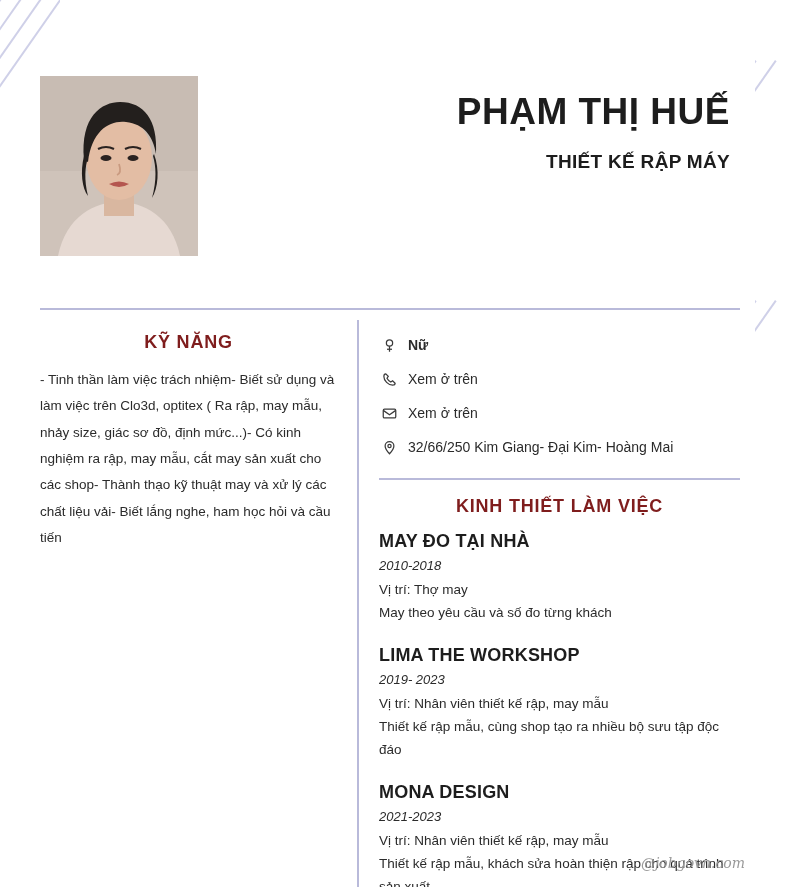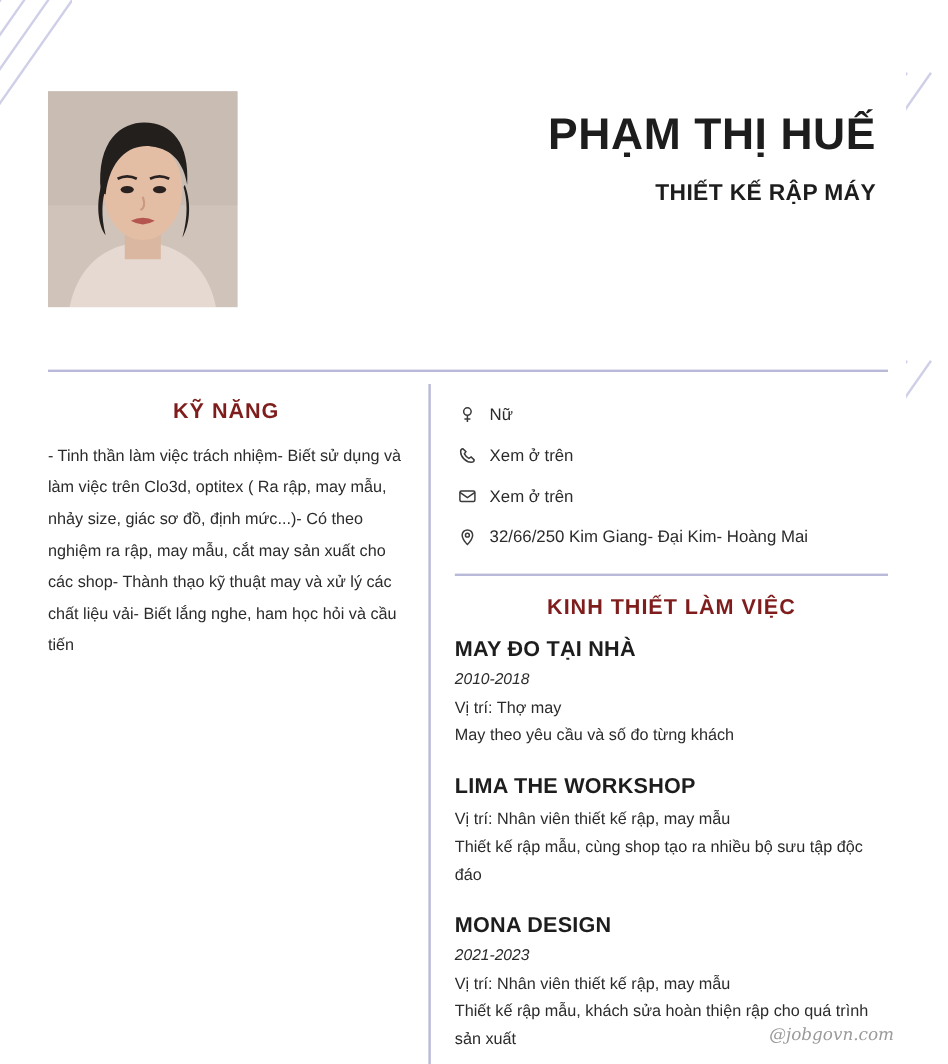--- a/index.html
+++ b/index.html
@@ -151,21 +151,21 @@
     flex-wrap: wrap;
     row-gap: 0;
   }
   .contact-item {
     display: flex;
     align-items: center;
     font-size: 14px;
     color: #2b2b2b;
     height: 34px;
   }
-  .contact-item.half { width: 50%; }
+  .contact-item.half { width: 50%; font-weight: bold; }
   .contact-item.full { width: 100%; }
   .contact-item .ico {
     width: 20px;
     flex: 0 0 20px;
     margin-right: 9px;
     display: flex;
     align-items: center;
     justify-content: center;
     color: #3b3b3b;
   }
@@ -267,21 +267,21 @@
       <div class="job-title">THIẾT KẾ RẬP MÁY</div>
     </div>
   </div>
 
   <div class="top-rule"></div>
 
   <div class="body">
 
     <div class="left-col">
       <div class="section-title">KỸ NĂNG</div>
-      <div class="skills-text">- Tinh thần làm việc trách nhiệm- Biết sử dụng và làm việc trên Clo3d, optitex ( Ra rập, may mẫu, nhảy size, giác sơ đồ, định mức...)- Có theo nghiệm ra rập, may mẫu, cắt may sản xuất cho các shop- Thành thạo kỹ thuật may và xử lý các chất liệu vải- Biết lắng nghe, ham học hỏi và cầu tiến</div>
+      <div class="skills-text">- Tinh thần làm việc trách nhiệm- Biết sử dụng và làm việc trên Clo3d, optitex ( Ra rập, may mẫu, nhảy size, giác sơ đồ, định mức...)- Có kinh nghiệm ra rập, may mẫu, cắt may sản xuất cho các shop- Thành thạo kỹ thuật may và xử lý các chất liệu vải- Biết lắng nghe, ham học hỏi và cầu tiến</div>
     </div>
 
     <div class="divider"></div>
 
     <div class="right-col">
 
       <div class="contact-grid">
 
         <div class="contact-item half">
           <span class="ico">
@@ -332,20 +332,21 @@
 
       <div class="exp-block">
         <div class="exp-company">MAY ĐO TẠI NHÀ</div>
         <div class="exp-period">2010-2018</div>
         <div class="exp-role">Vị trí: Thợ may</div>
         <div class="exp-desc">May theo yêu cầu và số đo từng khách</div>
       </div>
 
       <div class="exp-block">
         <div class="exp-company">LIMA THE WORKSHOP</div>
+        <div class="exp-period">2019- 2023</div>
         <div class="exp-role">Vị trí: Nhân viên thiết kế rập, may mẫu</div>
         <div class="exp-desc">Thiết kế rập mẫu, cùng shop tạo ra nhiều bộ sưu tập độc đáo</div>
       </div>
 
       <div class="exp-block">
         <div class="exp-company">MONA DESIGN</div>
         <div class="exp-period">2021-2023</div>
         <div class="exp-role">Vị trí: Nhân viên thiết kế rập, may mẫu</div>
         <div class="exp-desc">Thiết kế rập mẫu, khách sửa hoàn thiện rập cho quá trình sản xuất</div>
       </div>

